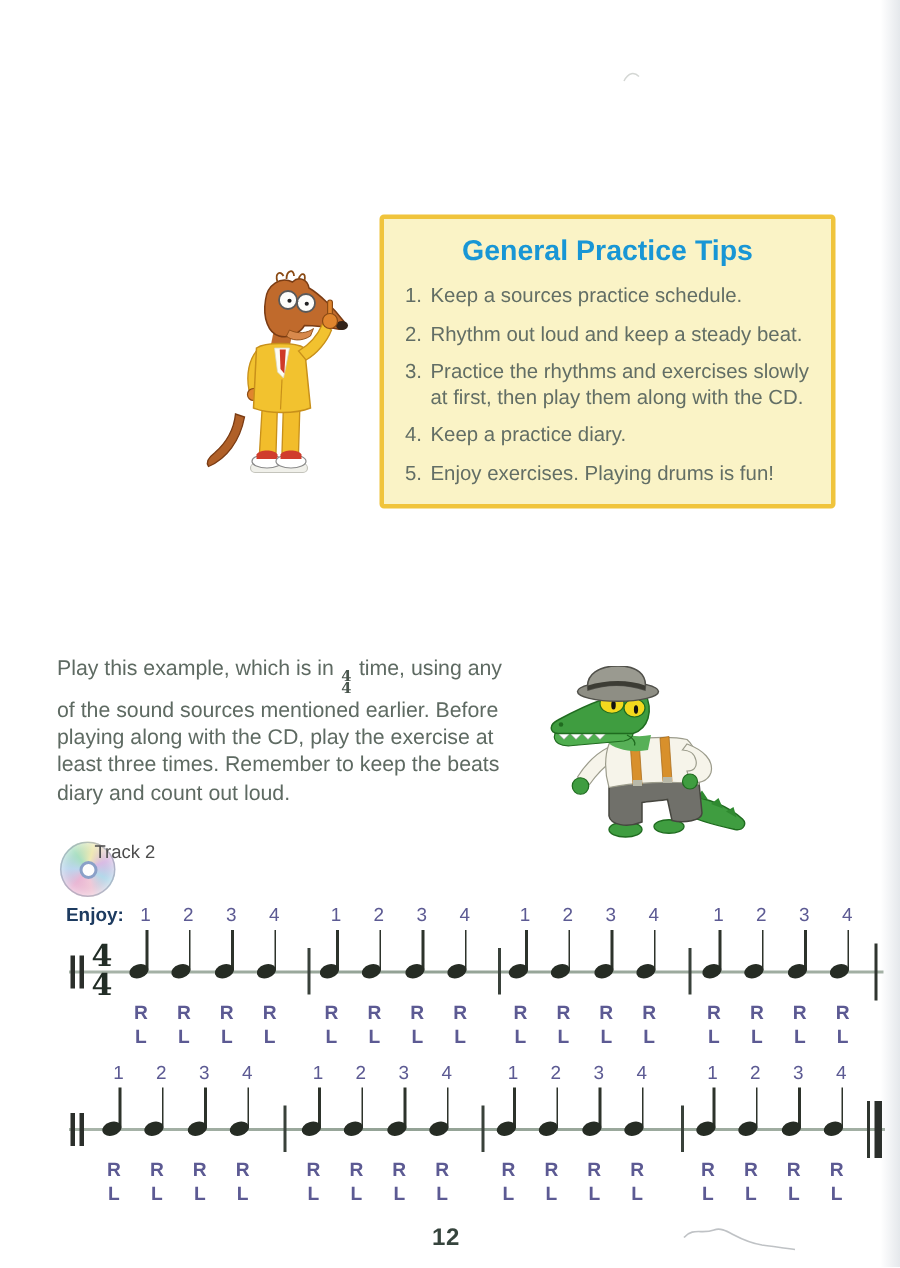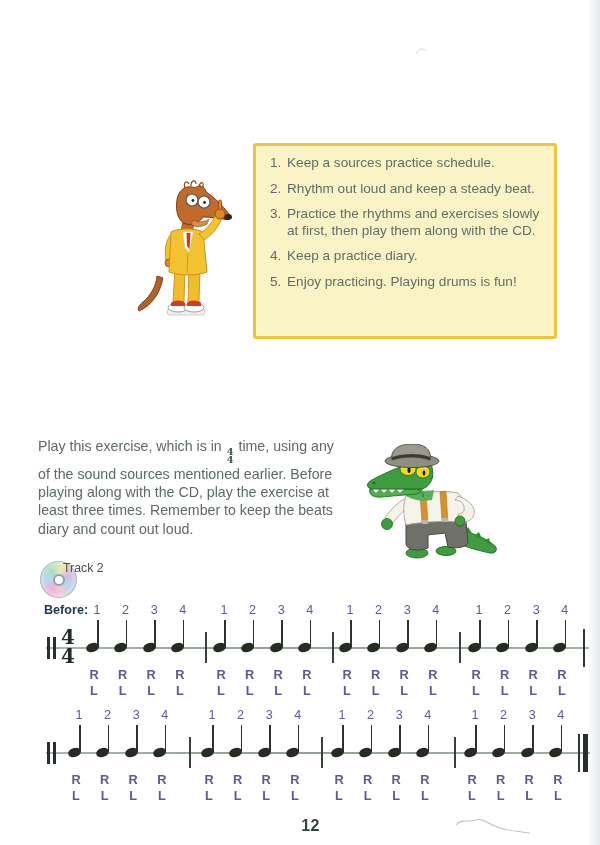--- a/index.html
+++ b/index.html
@@ -46,21 +46,21 @@
   .note-head{position:absolute;width:13px;height:8.6px;top:47.6px;border-radius:50%;
       background:#262c24;transform:rotate(-18deg);}
   .barline{position:absolute;width:1.7px;top:37px;height:31px;background:#39413a;}
   .endbar{position:absolute;width:2.2px;top:34px;height:38px;background:#2f352f;}
   .endbar.thick{width:5.5px;background:#2b2f2b;}
   .startbar{position:absolute;width:3.2px;top:42px;height:22px;background:#2b2f2b;}
   .timesig{position:absolute;left:55px;width:26px;text-align:center;
       font-family:"DejaVu Serif",serif;font-weight:bold;font-size:20px;line-height:19px;color:#222d26;} 
 
   
-  .page-number{position:absolute;left:276px;top:817px;width:44px;text-align:right;
+  .page-number{position:absolute;left:288px;top:817px;width:44px;text-align:left;
       font-size:16px;font-weight:bold;color:#36443d;letter-spacing:.5px;}
   .edge-shadow{position:absolute;right:0;top:0;width:13px;height:845px;
       background:linear-gradient(to right,rgba(255,255,255,0),rgba(168,178,190,.3));}
   .character{position:absolute;}
   .squiggle{position:absolute;}
 </style>
 </head>
 <body>
 
 <div class="page">
@@ -104,45 +104,46 @@
     <path d="M64.8 24.6 L65.6 25.4" stroke="#5a5a5a" stroke-width="1.2"></path>
     <circle cx="60" cy="24.5" r="1.4" fill="#222222"></circle>
     <circle cx="71.5" cy="26.5" r="1.4" fill="#222222"></circle>
 
     <path d="M66 58 C 73 54, 79 47, 82 40 L 88 44 C 85 52, 78 60, 71 64 Z" fill="#f2c22f" stroke="#c8901a" stroke-width="0.9"></path>
     <rect x="85.4" y="24" width="3.2" height="13" rx="1.6" fill="#e0852e" stroke="#8a4a14" stroke-width="0.8"></rect>
     <circle cx="87" cy="38" r="5" fill="#e0852e" stroke="#8a4a14" stroke-width="0.8"></circle>
   </svg>
 
   <div class="tips-box">
+    <h2 class="tips-heading">General Practice Tips</h2>
     <div id="tips-list">
         <div class="tip">
           <span class="tip-num">1.</span>
           <span class="tip-text">Keep a sources practice schedule.</span>
         </div>
         <div class="tip">
           <span class="tip-num">2.</span>
           <span class="tip-text">Rhythm out loud and keep a steady beat.</span>
         </div>
         <div class="tip">
           <span class="tip-num">3.</span>
           <span class="tip-text">Practice the rhythms and exercises slowly at first, then play them along with the CD.</span>
         </div>
         <div class="tip">
           <span class="tip-num">4.</span>
           <span class="tip-text">Keep a practice diary.</span>
         </div>
         <div class="tip">
           <span class="tip-num">5.</span>
-          <span class="tip-text">Enjoy practicing. Playing drums is fun!</span>
+          <span class="tip-text">Enjoy exercises. Playing drums is fun!</span>
         </div>
       </div>
   </div>
 
-  <p class="intro"><span>Play this exercise, which is in</span>
+  <p class="intro"><span>Play this example, which is in</span>
     <span class="frac">
         <span>4</span>
         <span>4</span>
       </span>
     <span>time, using any of the sound sources mentioned earlier. Before playing along with the CD, play the exercise at least three times. Remember to keep the beats diary and count out loud.</span></p>
 
   <svg class="character" style="left:360px;top:444px" width="142" height="124" viewBox="0 0 142 124">
 
     <path d="M96 86 C 112 88, 126 94, 135 102 C 138 105, 136 110, 130 109 C 116 106, 102 102, 93 97 Z" fill="#3f9d40" stroke="#1f6b1f" stroke-width="0.9"></path>
     <path d="M104 88 L108 83 L112 89 Z M114 92 L119 88 L122 95 Z M124 97 L129 94 L131 101 Z" fill="#2f8a30"></path>
@@ -186,21 +187,21 @@
 
   <div class="cd"></div>
   <span class="track">Track 2</span>
 
   <div id="staff-0" class="staff-line" style="top:595px">
       <div class="staff-rule" style="left: 46px; width: 543px;"></div>
       <div class="startbar" style="left: 46.5px;"></div>
       <div class="startbar" style="left: 52.5px;"></div>
       <div class="timesig" style="top: 33px;">4</div>
       <div class="timesig" style="top: 52px;">4</div>
-      <div class="count-label" style="left: 44px; color: rgb(29, 59, 96);">Before:</div>
+      <div class="count-label" style="left: 44px; color: rgb(29, 59, 96);">Enjoy:</div>
       <div class="count-num" style="left: 89px; color: rgb(92, 90, 147);">1</div>
       <div class="note-stem" style="left: 97px;"></div>
       <div class="note-head" style="left: 85.5px;"></div>
       <div class="stick" style="left: 86px; top: 72px; color: rgb(92, 90, 147);">R</div>
       <div class="stick" style="left: 86px; top: 88px; color: rgb(92, 90, 147);">L</div>
       <div class="count-num" style="left: 117.6px; color: rgb(92, 90, 147);">2</div>
       <div class="note-stem" style="left: 125.6px;"></div>
       <div class="note-head" style="left: 114.1px;"></div>
       <div class="stick" style="left: 114.6px; top: 72px; color: rgb(92, 90, 147);">R</div>
       <div class="stick" style="left: 114.6px; top: 88px; color: rgb(92, 90, 147);">L</div>

